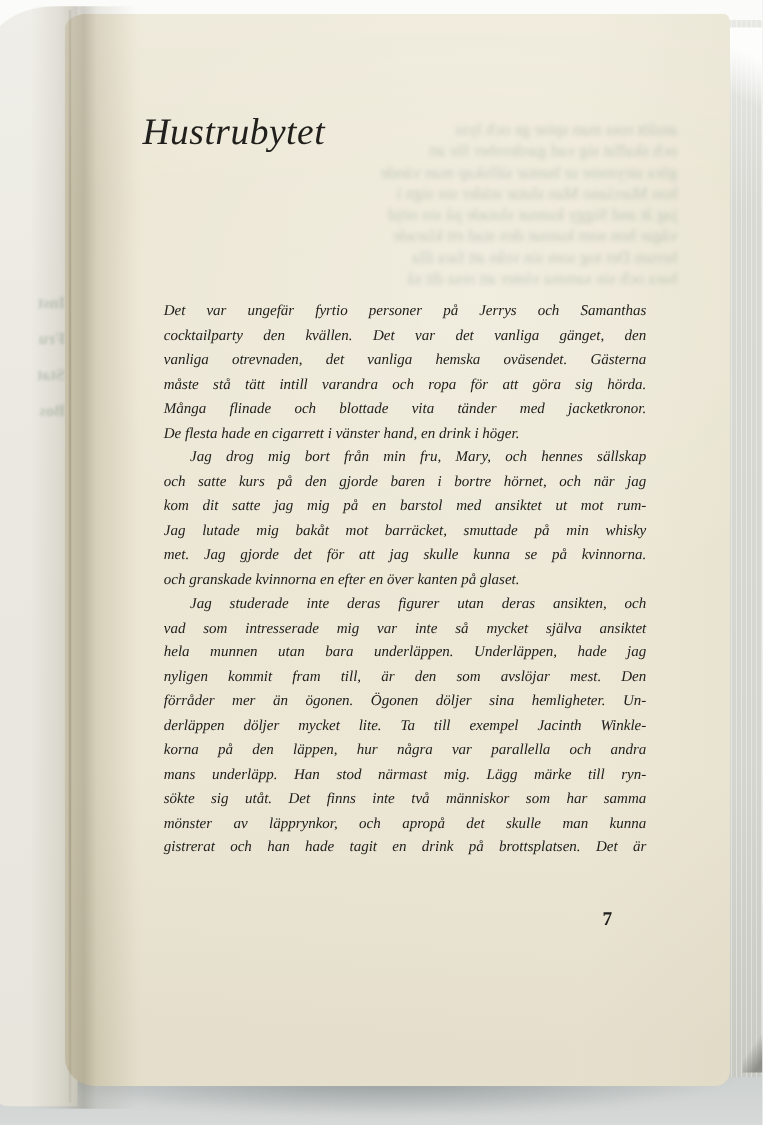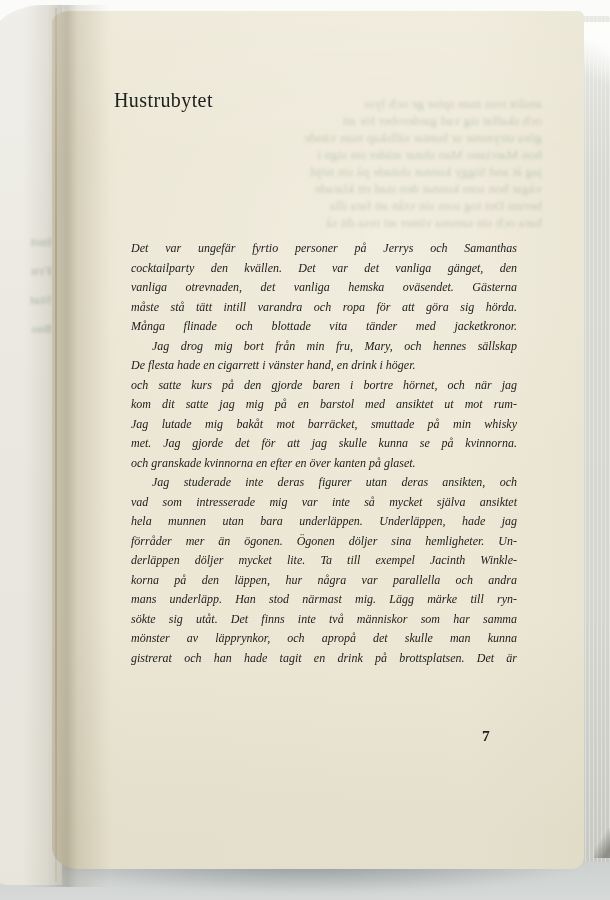--- a/index.html
+++ b/index.html
@@ -36,22 +36,23 @@
     border-radius:18px 5px 12px 26px / 12px 7px 12px 22px;
   }
   .right-bleed{
     position:absolute;left:228px;top:84px;width:262px;
     transform:scaleX(-1);filter:blur(1.5px);opacity:.5;
     color:var(--bleed_ink,#9fae9f);font-size:13.5px;line-height:17px;
     text-align:left;height:150px;overflow:hidden;white-space:nowrap;
   }
   .title{
     position:absolute;left:62px;top:78px;margin:0;
-    font-size:20px;font-weight:400;letter-spacing:.4px;
+    font-size:30px;font-weight:400;letter-spacing:.4px;
     color:var(--ink,#1d1c19);
+    font-style:italic;
   }
   .textblock{
     position:absolute;left:79px;top:228px;width:386px;
     font-size:12px;line-height:19.5px;color:var(--ink,#21201d);font-style:italic;
   }
   .textblock .line{text-align:justify;text-align-last:justify;white-space:normal;}
   .textblock .line.lastline{text-align-last:left;}
   .textblock .line.indent{padding-left:21px;}
   .pageno{
     position:absolute;left:430px;top:716px;font-size:15.5px;font-weight:bold;
@@ -122,30 +123,31 @@
         <div>herum Det tog som sin vrån att fara illa</div>
         <div>bara och sin samma vinter att resa dit så</div>
       </div>
     <h1 class="title">Hustrubytet</h1>
     <div class="textblock" id="textblock">
         <div class="line">Det var ungefär fyrtio personer på Jerrys och Samanthas</div>
         <div class="line">cocktailparty den kvällen. Det var det vanliga gänget, den</div>
         <div class="line">vanliga otrevnaden, det vanliga hemska oväsendet. Gästerna</div>
         <div class="line">måste stå tätt intill varandra och ropa för att göra sig hörda.</div>
         <div class="line">Många flinade och blottade vita tänder med jacketkronor.</div>
+        <div class="line lastline">De flesta hade en cigarrett i vänster hand, en drink i höger.</div>
         <div class="line indent">Jag drog mig bort från min fru, Mary, och hennes sällskap</div>
-        <div class="line lastline">De flesta hade en cigarrett i vänster hand, en drink i höger.</div>
         <div class="line">och satte kurs på den gjorde baren i bortre hörnet, och när jag</div>
         <div class="line">kom dit satte jag mig på en barstol med ansiktet ut mot rum-</div>
         <div class="line">Jag lutade mig bakåt mot barräcket, smuttade på min whisky</div>
         <div class="line">met. Jag gjorde det för att jag skulle kunna se på kvinnorna.</div>
         <div class="line lastline">och granskade kvinnorna en efter en över kanten på glaset.</div>
         <div class="line indent">Jag studerade inte deras figurer utan deras ansikten, och</div>
         <div class="line">vad som intresserade mig var inte så mycket själva ansiktet</div>
         <div class="line">hela munnen utan bara underläppen. Underläppen, hade jag</div>
+        <div class="line">nyligen kommit fram till, är den som avslöjar mest. Den</div>
         <div class="line">förråder mer än ögonen. Ögonen döljer sina hemligheter. Un-</div>
         <div class="line">derläppen döljer mycket lite. Ta till exempel Jacinth Winkle-</div>
         <div class="line">korna på den läppen, hur några var parallella och andra</div>
         <div class="line">mans underläpp. Han stod närmast mig. Lägg märke till ryn-</div>
         <div class="line">sökte sig utåt. Det finns inte två människor som har samma</div>
         <div class="line">mönster av läpprynkor, och apropå det skulle man kunna</div>
         <div class="line">gistrerat och han hade tagit en drink på brottsplatsen. Det är</div>
       </div>
     <div class="pageno">7</div>
   </div>

